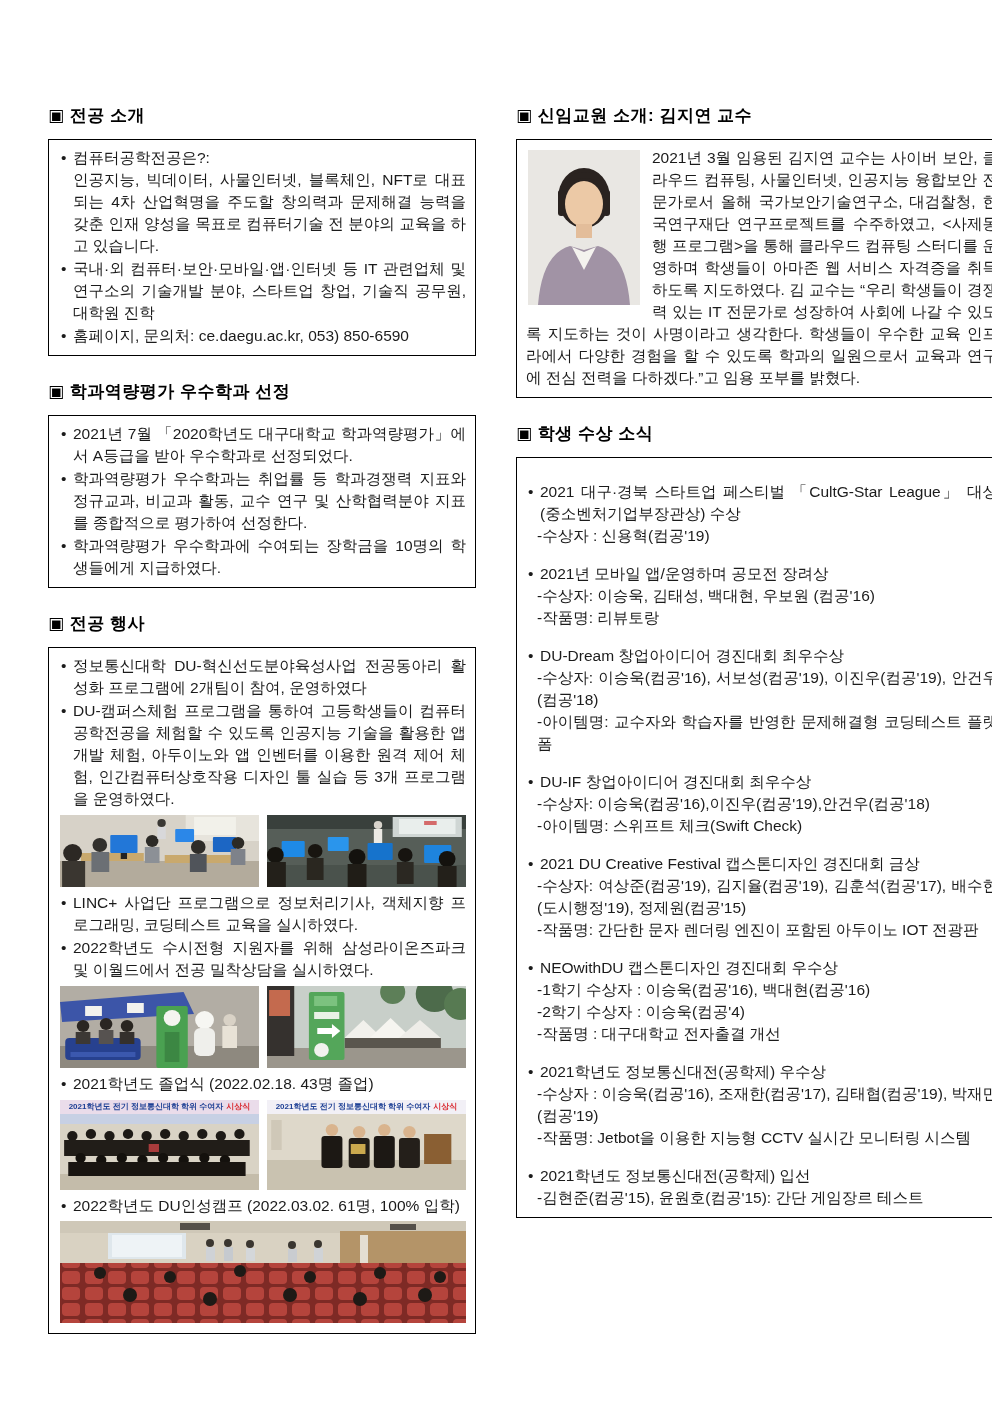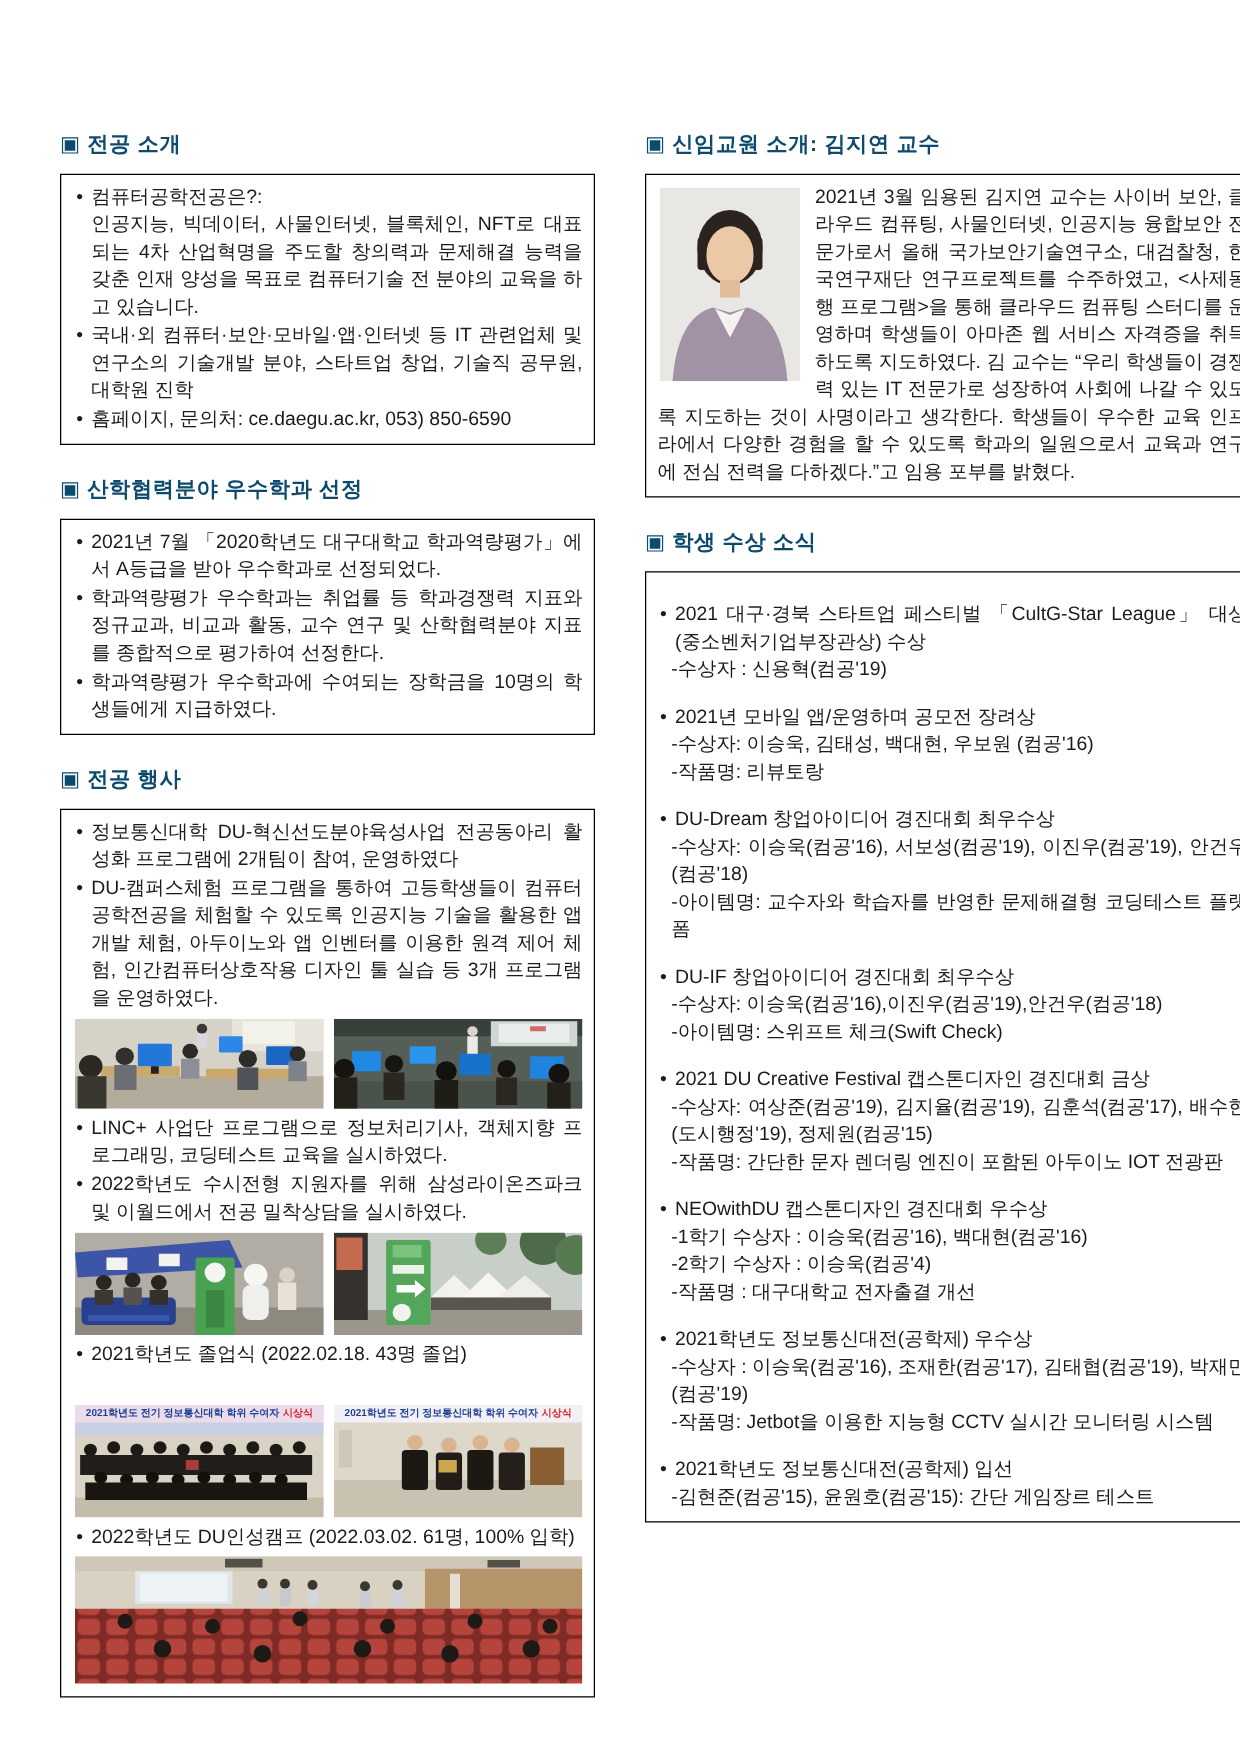--- a/index.html
+++ b/index.html
@@ -1,34 +1,34 @@
 <!DOCTYPE html>
 <html><head>
 <meta charset="utf-8">
 <style>
   html,body{margin:0;padding:0;background:#fff;}
   .page{position:relative;width:992px;height:1403px;background:#ffffff;overflow:hidden;
         font-family:"Liberation Sans","DejaVu Sans",sans-serif;color:#161616;}
   .col{position:absolute;top:104px;}
   .col-left{left:48px;width:428px;}
   .col-right{left:516px;width:492px;}
-  .sec-title{font-size:17px;font-weight:600;margin:0 0 12px 0;letter-spacing:0.5px;color:#0c4a6e;}
+  .sec-title{font-size:17px;font-weight:600;margin:0 0 12px 0;letter-spacing:0.5px;color:#000000;}
   .box{border:1.6px solid #000;padding:7px 9px 8px 9px;font-size:15.5px;line-height:22px;
        text-align:justify;color:#1b1b1b;}
   .sec{margin-bottom:24px;}
   .bullet{position:relative;padding-left:15px;}
   .bullet::before{content:"\2022";position:absolute;left:3px;top:0;}
   .bullet.sp{margin-top:1px;}
   .sub{padding-left:11px;}
   .photo-row{display:flex;gap:8px;margin:5px 0 5px 2px;}
   .photo{flex:1;overflow:hidden;position:relative;}
   .photo svg{display:block;width:100%;height:100%;}
   .ph-classroom{height:72px;}
   .ph-booth{height:82px;}
-  .ph-grad{height:90px;margin-top:24px;}
+  .ph-grad{height:90px;}
   .ph-aud{height:102px;margin:4px 0 2px 2px;}
   .grad-banner{position:absolute;left:0;top:0;right:0;height:14px;display:flex;gap:3px;
        align-items:center;justify-content:center;font-size:8px;font-weight:bold;
        color:#1d3f94;white-space:nowrap;overflow:hidden;}
   .grad-banner .accent{color:#d8242b;}
   .gb1{background:#eadcea;}
   .gb2{background:#f2f0f6;}
   .prof-photo{float:left;width:112px;height:155px;margin:3px 12px 4px 2px;}
   .prof-photo svg{display:block;width:100%;height:100%;}
   .prof-text{text-align:justify;}
@@ -51,21 +51,21 @@
           <div>인공지능, 빅데이터, 사물인터넷, 블록체인, NFT로 대표되는 4차 산업혁명을 주도할 창의력과 문제해결 능력을 갖춘 인재 양성을 목표로 컴퓨터기술 전 분야의 교육을 하고 있습니다.</div>
         </div>
         <div class="bullet sp">
           <div>국내·외 컴퓨터·보안·모바일·앱·인터넷 등 IT 관련업체 및 연구소의 기술개발 분야, 스타트업 창업, 기술직 공무원, 대학원 진학</div>
         </div>
         <div class="bullet sp">홈페이지, 문의처: ce.daegu.ac.kr, 053) 850-6590</div>
       </div>
     </section>
 
     <section class="sec">
-      <h2 class="sec-title">▣ 산학협력분야 우수학과 선정</h2>
+      <h2 class="sec-title">▣ 학과역량평가 우수학과 선정</h2>
       <div class="box">
         <div class="bullet">2021년 7월 「2020학년도 대구대학교 학과역량평가」에서 A등급을 받아 우수학과로 선정되었다.</div>
         <div class="bullet sp">학과역량평가 우수학과는 취업률 등 학과경쟁력 지표와 정규교과, 비교과 활동, 교수 연구 및 산학협력분야 지표를 종합적으로 평가하여 선정한다.</div>
         <div class="bullet sp">학과역량평가 우수학과에 수여되는 장학금을 10명의 학생들에게 지급하였다.</div>
       </div>
     </section>
 
     <section class="sec">
       <h2 class="sec-title">▣ 전공 행사</h2>
       <div class="box">

